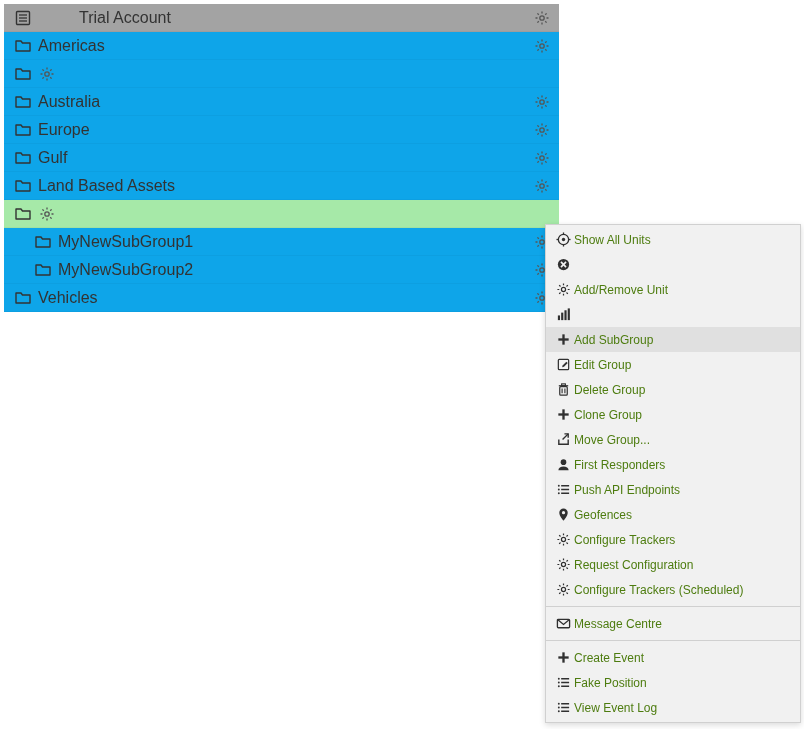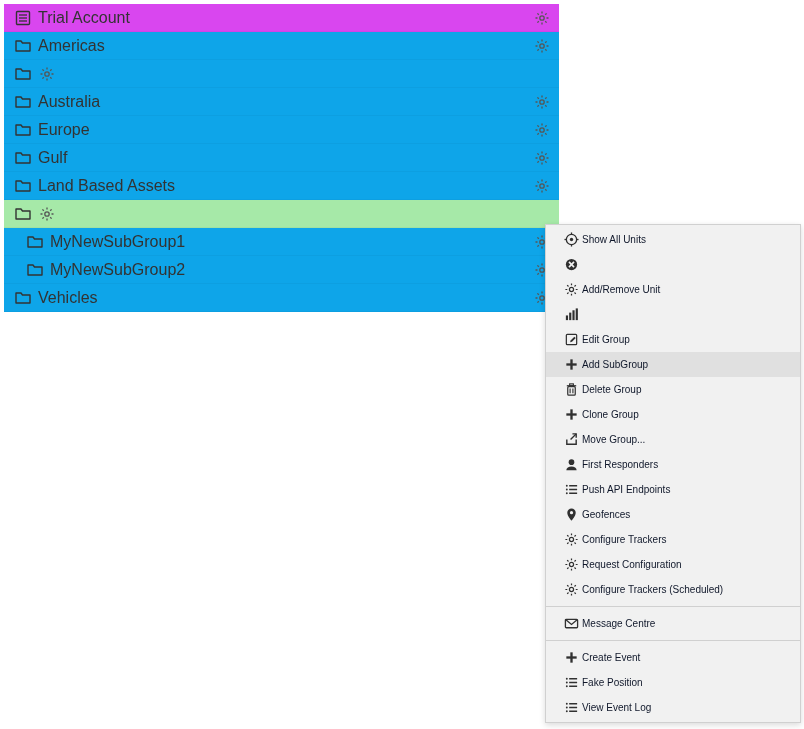--- a/index.html
+++ b/index.html
@@ -38,43 +38,43 @@
     flex: 1 1 auto;
     font-size: 16px;
     color: #333;
   }
   .tree-row .gear {
     width: 18px; height: 18px;
     flex: 0 0 18px;
     display: inline-flex; align-items: center; justify-content: center;
     color: #555;
   }
-  .row-root { background: #d946ef; }
+  .row-root { background: #a3a3a3; gap: 41px; }
   .row-orange { background: #0ea5e9; }
   .row-green { background: #a6e9a8; }
-  .indent-1 { padding-left: 22px; justify-content: space-between; }
+  .indent-1 { padding-left: 30px; justify-content: space-between; }
 
   
   .context-menu {
     position: absolute;
     top: 224px;
     left: 545px;
     width: 256px;
     background: #f1f1f1;
     border: 1px solid #d0d0d0;
     box-shadow: 0 2px 6px rgba(0,0,0,0.15);
     padding: 2px 0;
   }
   .menu-item {
     display: flex;
     align-items: center;
     height: 25px;
-    padding: 0 10px 0 14px;
-    font-size: 10px;
-    color: #0f172a;
+    padding: 0 10px 0 6px;
+    font-size: 12px;
+    color: #4d7c0f;
     cursor: default;
   }
   .menu-item.hover { background: #e0e0e0; }
   .menu-item .mi-icon {
     width: 22px; flex: 0 0 22px;
     display: inline-flex; align-items: center; justify-content: center;
     color: #303030;
   }
   .menu-item .mi-label { flex: 1 1 auto; }
   .menu-sep {
@@ -335,135 +335,135 @@
       </span>
       <span class="mi-label">Add/Remove Unit</span>
     </div>
     <div class="menu-item">
       <span class="mi-icon">
         <svg width="15" height="15" viewBox="0 0 16 16">
           <use href="#i-bars"></use>
         </svg>
       </span>
     </div>
+    <div class="menu-item hover">
+      <span class="mi-icon">
+        <svg width="15" height="15" viewBox="0 0 16 16">
+          <use href="#i-plus"></use>
+        </svg>
+      </span>
+      <span class="mi-label">Add SubGroup</span>
+    </div>
     <div class="menu-item">
       <span class="mi-icon">
         <svg width="15" height="15" viewBox="0 0 16 16">
           <use href="#i-edit"></use>
         </svg>
       </span>
       <span class="mi-label">Edit Group</span>
     </div>
-    <div class="menu-item hover">
+    <div class="menu-item">
+      <span class="mi-icon">
+        <svg width="15" height="15" viewBox="0 0 16 16">
+          <use href="#i-trash"></use>
+        </svg>
+      </span>
+      <span class="mi-label">Delete Group</span>
+    </div>
+    <div class="menu-item">
       <span class="mi-icon">
         <svg width="15" height="15" viewBox="0 0 16 16">
           <use href="#i-plus"></use>
         </svg>
       </span>
-      <span class="mi-label">Add SubGroup</span>
-    </div>
-    <div class="menu-item">
-      <span class="mi-icon">
-        <svg width="15" height="15" viewBox="0 0 16 16">
-          <use href="#i-trash"></use>
-        </svg>
-      </span>
-      <span class="mi-label">Delete Group</span>
-    </div>
+      <span class="mi-label">Clone Group</span>
+    </div>
+    <div class="menu-item">
+      <span class="mi-icon">
+        <svg width="15" height="15" viewBox="0 0 16 16">
+          <use href="#i-share"></use>
+        </svg>
+      </span>
+      <span class="mi-label">Move Group...</span>
+    </div>
+    <div class="menu-item">
+      <span class="mi-icon">
+        <svg width="15" height="15" viewBox="0 0 16 16">
+          <use href="#i-person"></use>
+        </svg>
+      </span>
+      <span class="mi-label">First Responders</span>
+    </div>
+    <div class="menu-item">
+      <span class="mi-icon">
+        <svg width="15" height="15" viewBox="0 0 16 16">
+          <use href="#i-menu"></use>
+        </svg>
+      </span>
+      <span class="mi-label">Push API Endpoints</span>
+    </div>
+    <div class="menu-item">
+      <span class="mi-icon">
+        <svg width="15" height="15" viewBox="0 0 16 16">
+          <use href="#i-pin"></use>
+        </svg>
+      </span>
+      <span class="mi-label">Geofences</span>
+    </div>
+    <div class="menu-item">
+      <span class="mi-icon">
+        <svg width="15" height="15" viewBox="0 0 16 16">
+          <use href="#i-gear"></use>
+        </svg>
+      </span>
+      <span class="mi-label">Configure Trackers</span>
+    </div>
+    <div class="menu-item">
+      <span class="mi-icon">
+        <svg width="15" height="15" viewBox="0 0 16 16">
+          <use href="#i-gear"></use>
+        </svg>
+      </span>
+      <span class="mi-label">Request Configuration</span>
+    </div>
+    <div class="menu-item">
+      <span class="mi-icon">
+        <svg width="15" height="15" viewBox="0 0 16 16">
+          <use href="#i-gear"></use>
+        </svg>
+      </span>
+      <span class="mi-label">Configure Trackers (Scheduled)</span>
+    </div>
+    <div class="menu-sep"></div>
+    <div class="menu-item">
+      <span class="mi-icon">
+        <svg width="15" height="15" viewBox="0 0 16 16">
+          <use href="#i-mail"></use>
+        </svg>
+      </span>
+      <span class="mi-label">Message Centre</span>
+    </div>
+    <div class="menu-sep"></div>
     <div class="menu-item">
       <span class="mi-icon">
         <svg width="15" height="15" viewBox="0 0 16 16">
           <use href="#i-plus"></use>
         </svg>
       </span>
-      <span class="mi-label">Clone Group</span>
-    </div>
-    <div class="menu-item">
-      <span class="mi-icon">
-        <svg width="15" height="15" viewBox="0 0 16 16">
-          <use href="#i-share"></use>
-        </svg>
-      </span>
-      <span class="mi-label">Move Group...</span>
-    </div>
-    <div class="menu-item">
-      <span class="mi-icon">
-        <svg width="15" height="15" viewBox="0 0 16 16">
-          <use href="#i-person"></use>
-        </svg>
-      </span>
-      <span class="mi-label">First Responders</span>
+      <span class="mi-label">Create Event</span>
     </div>
     <div class="menu-item">
       <span class="mi-icon">
         <svg width="15" height="15" viewBox="0 0 16 16">
           <use href="#i-menu"></use>
         </svg>
       </span>
-      <span class="mi-label">Push API Endpoints</span>
-    </div>
-    <div class="menu-item">
-      <span class="mi-icon">
-        <svg width="15" height="15" viewBox="0 0 16 16">
-          <use href="#i-pin"></use>
-        </svg>
-      </span>
-      <span class="mi-label">Geofences</span>
-    </div>
-    <div class="menu-item">
-      <span class="mi-icon">
-        <svg width="15" height="15" viewBox="0 0 16 16">
-          <use href="#i-gear"></use>
-        </svg>
-      </span>
-      <span class="mi-label">Configure Trackers</span>
-    </div>
-    <div class="menu-item">
-      <span class="mi-icon">
-        <svg width="15" height="15" viewBox="0 0 16 16">
-          <use href="#i-gear"></use>
-        </svg>
-      </span>
-      <span class="mi-label">Request Configuration</span>
-    </div>
-    <div class="menu-item">
-      <span class="mi-icon">
-        <svg width="15" height="15" viewBox="0 0 16 16">
-          <use href="#i-gear"></use>
-        </svg>
-      </span>
-      <span class="mi-label">Configure Trackers (Scheduled)</span>
-    </div>
-    <div class="menu-sep"></div>
-    <div class="menu-item">
-      <span class="mi-icon">
-        <svg width="15" height="15" viewBox="0 0 16 16">
-          <use href="#i-mail"></use>
-        </svg>
-      </span>
-      <span class="mi-label">Message Centre</span>
-    </div>
-    <div class="menu-sep"></div>
-    <div class="menu-item">
-      <span class="mi-icon">
-        <svg width="15" height="15" viewBox="0 0 16 16">
-          <use href="#i-plus"></use>
-        </svg>
-      </span>
-      <span class="mi-label">Create Event</span>
+      <span class="mi-label">Fake Position</span>
     </div>
     <div class="menu-item">
       <span class="mi-icon">
         <svg width="15" height="15" viewBox="0 0 16 16">
           <use href="#i-menu"></use>
         </svg>
       </span>
-      <span class="mi-label">Fake Position</span>
-    </div>
-    <div class="menu-item">
-      <span class="mi-icon">
-        <svg width="15" height="15" viewBox="0 0 16 16">
-          <use href="#i-menu"></use>
-        </svg>
-      </span>
       <span class="mi-label">View Event Log</span>
     </div>
   </div>
 
 </body></html>

